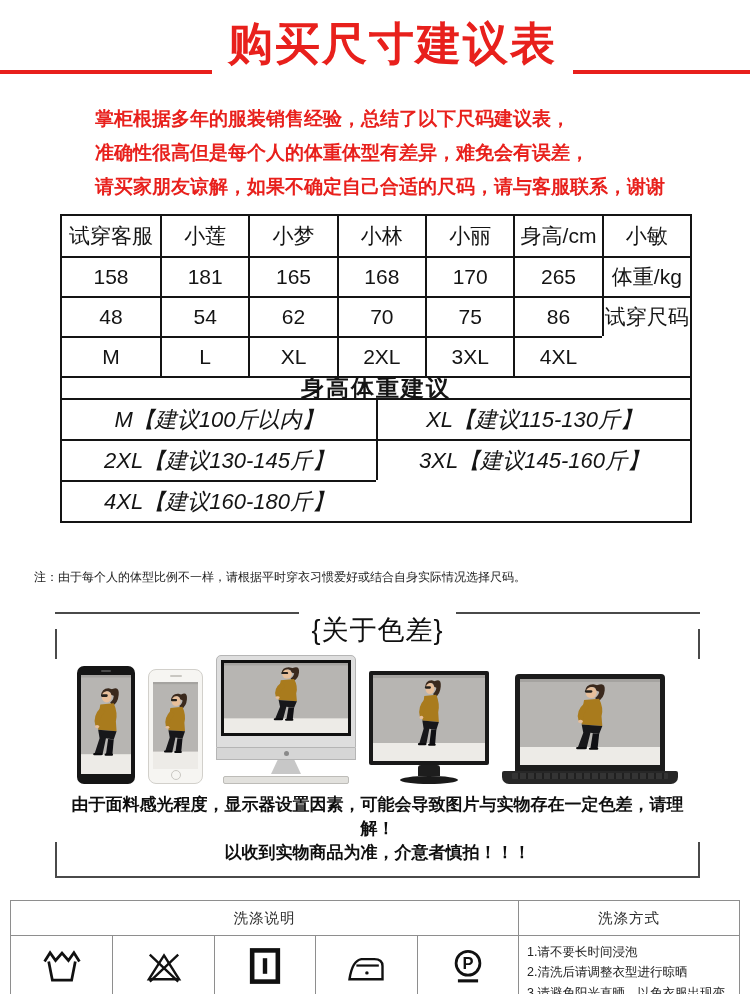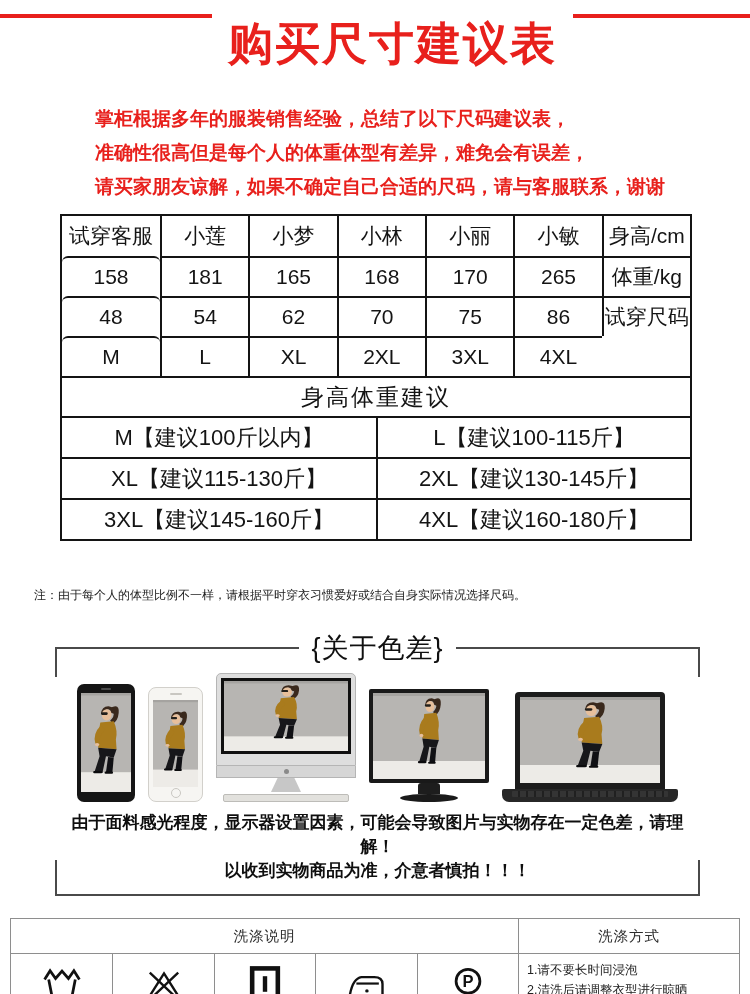--- a/index.html
+++ b/index.html
@@ -8,57 +8,57 @@
   --gray-border:#8e8e8e;
   --frame:#4a4a4a;
 }
 *{box-sizing:border-box;}
 html,body{margin:0;padding:0;}
 body{
   width:750px;height:994px;background:#fff;overflow:hidden;
   font-family:"Liberation Sans","DejaVu Sans",sans-serif;color:var(--ink);
 }
 
-.hdr{display:flex;align-items:flex-start;margin-top:14px;}
+.hdr{display:flex;align-items:flex-end;margin-top:14px;}
 .hdr-line{height:4px;background:var(--red);}
 .hdr-line.left{width:212px;}
 .hdr-line.right{flex:1;}
 .hdr-title{font-size:45px;font-weight:bold;color:var(--red);margin:0 16px;letter-spacing:2px;white-space:nowrap;}
 
 .intro{margin:28px 0 0 95px;color:var(--red);font-weight:bold;font-size:19px;line-height:34px;}
 
 .size-table{margin:10px 0 0 60px;width:632px;border:2px solid var(--ink);}
 .grid7{display:grid;grid-template-columns:98px repeat(6,1fr);}
 .grid7>div{
   border-left:2px solid var(--ink);border-top:2px solid var(--ink);
   height:40px;display:flex;align-items:center;justify-content:center;
   font-size:21px;
 }
 .grid7>div:nth-child(-n+7){border-top:none;}
-.grid7>div:nth-child(7n+1){border-left:none;border-radius:6px;}
+.grid7>div:nth-child(7n+1){border-left:none;}
 .sug-hdr{
-  border-top:2px solid var(--ink);height:40px;display:flex;align-items:center;justify-content:center;
-  font-size:23px;letter-spacing:2px;
-}
-.grid2{display:grid;grid-template-columns:1fr 1fr;}
+  border-top:2px solid var(--ink);height:22px;display:flex;align-items:center;justify-content:center;
+  font-size:23px;letter-spacing:2px;font-weight:bold;
+}
+.grid2{display:grid;grid-template-columns:1fr 1fr;font-style:italic;}
 .grid2>div{
   border-top:2px solid var(--ink);border-left:2px solid var(--ink);
   height:41px;display:flex;align-items:center;justify-content:center;font-size:22px;
 }
 .grid2>div:nth-child(odd){border-left:none;}
 
 .note{margin:46px 0 0 34px;font-size:12px;color:#222;}
 
 .cframe{position:relative;margin:26px 0 0 55px;width:645px;border-bottom:2px solid var(--frame);padding-bottom:10px;}
 .stub{position:absolute;width:2px;background:var(--frame);}
 .stub.tl{left:0;top:17px;height:30px;}
 .stub.tr{right:0;top:17px;height:30px;}
 .stub.bl{left:0;bottom:0;height:34px;}
 .stub.br{right:0;bottom:0;height:34px;}
-.cframe-top{display:flex;align-items:center;}
+.cframe-top{display:flex;}
 .cframe-top .tline{flex:1;height:2px;background:var(--frame);}
 .cframe-title{margin:0 12px;font-size:27px;color:#101010;letter-spacing:1px;white-space:nowrap;}
 .devices{display:flex;justify-content:center;align-items:flex-end;gap:13px;margin-top:14px;height:122px;}
 .shot{display:block;width:100%;height:100%;}
 
 .ph-black{width:58px;height:118px;background:#151515;border-radius:7px;padding:9px 4px 10px;position:relative;}
 .ph-black::before{content:"";position:absolute;top:4px;left:50%;transform:translateX(-50%);width:10px;height:2px;background:#4c4c4c;border-radius:1px;}
 
 .ph-white{width:55px;height:115px;background:#f6f5f2;border:1px solid #d2d0cb;border-radius:8px;padding:12px 4px 14px;position:relative;}
 .ph-white::before{content:"";position:absolute;top:5px;left:50%;transform:translateX(-50%);width:12px;height:2px;background:#c9c7c2;border-radius:1px;}
@@ -141,23 +141,23 @@
   <div>请买家朋友谅解，如果不确定自己合适的尺码，请与客服联系，谢谢</div>
 </div>
 
 <div class="size-table">
   <div class="grid7">
     <div>试穿客服</div>
     <div>小莲</div>
     <div>小梦</div>
     <div>小林</div>
     <div>小丽</div>
+    <div>身高/cm</div>
+
     <div>小敏</div>
-
-    <div>身高/cm</div>
     <div>158</div>
     <div>181</div>
     <div>165</div>
     <div>168</div>
     <div>170</div>
     <div>265</div>
 
     <div>体重/kg</div>
     <div>48</div>
     <div>54</div>
@@ -172,21 +172,20 @@
     <div>XL</div>
     <div>2XL</div>
     <div>3XL</div>
     <div>4XL</div>
   </div>
 
   <div class="sug-hdr">身高体重建议</div>
 
   <div class="grid2">
     <div>M【建议100斤以内】</div>
-    <div>L【建议100-115斤】</div>
     <div>XL【建议115-130斤】</div>
     <div>2XL【建议130-145斤】</div>
     <div>3XL【建议145-160斤】</div>
     <div>4XL【建议160-180斤】</div>
   </div>
 </div>
 
 <div class="note">注：由于每个人的体型比例不一样，请根据平时穿衣习惯爱好或结合自身实际情况选择尺码。</div>
 
 <div class="cframe">

